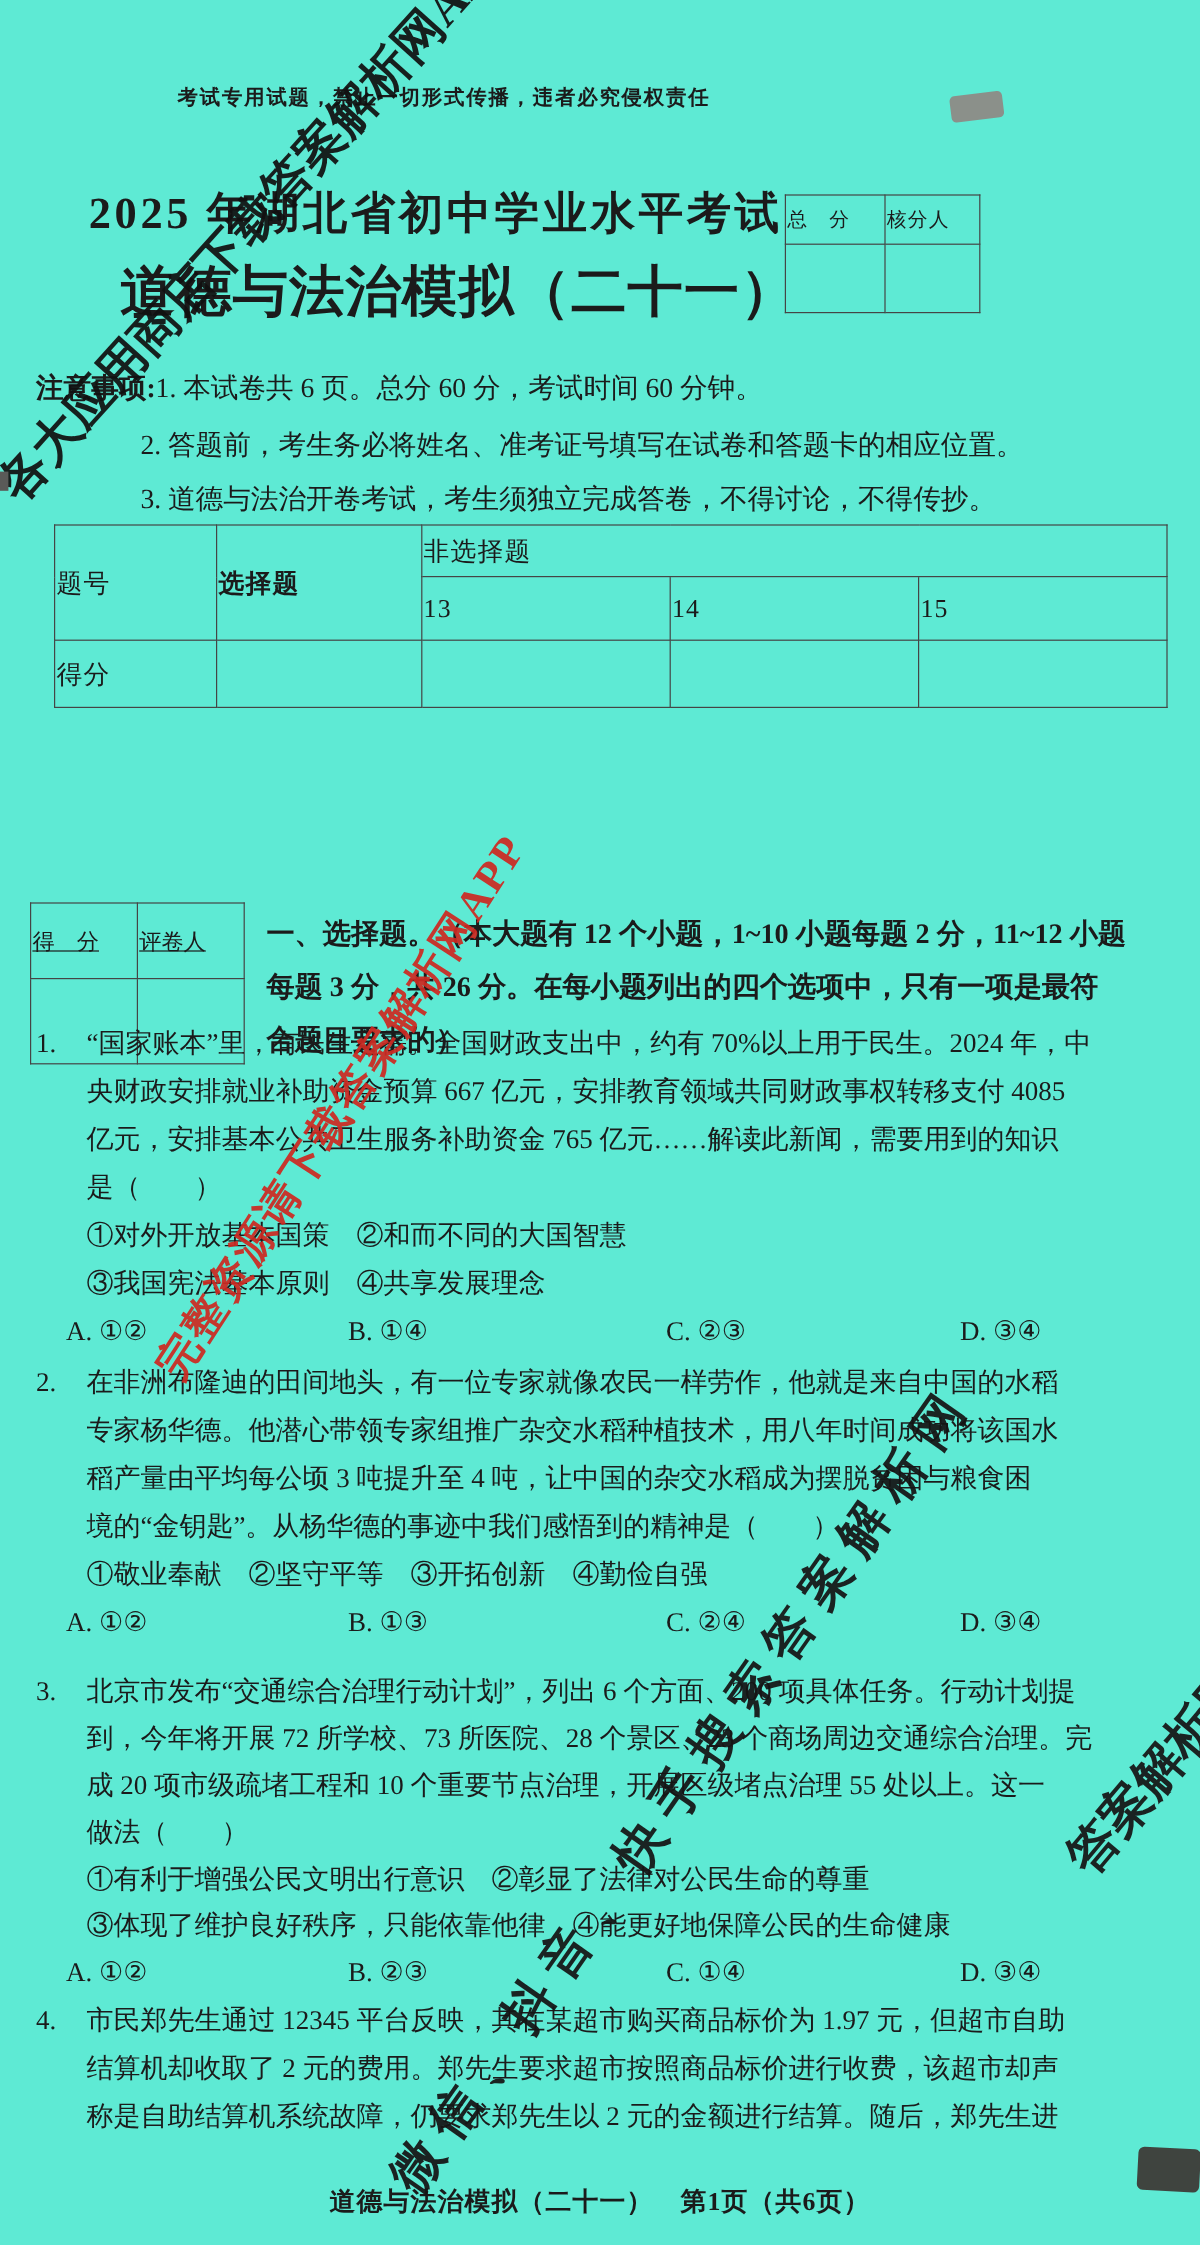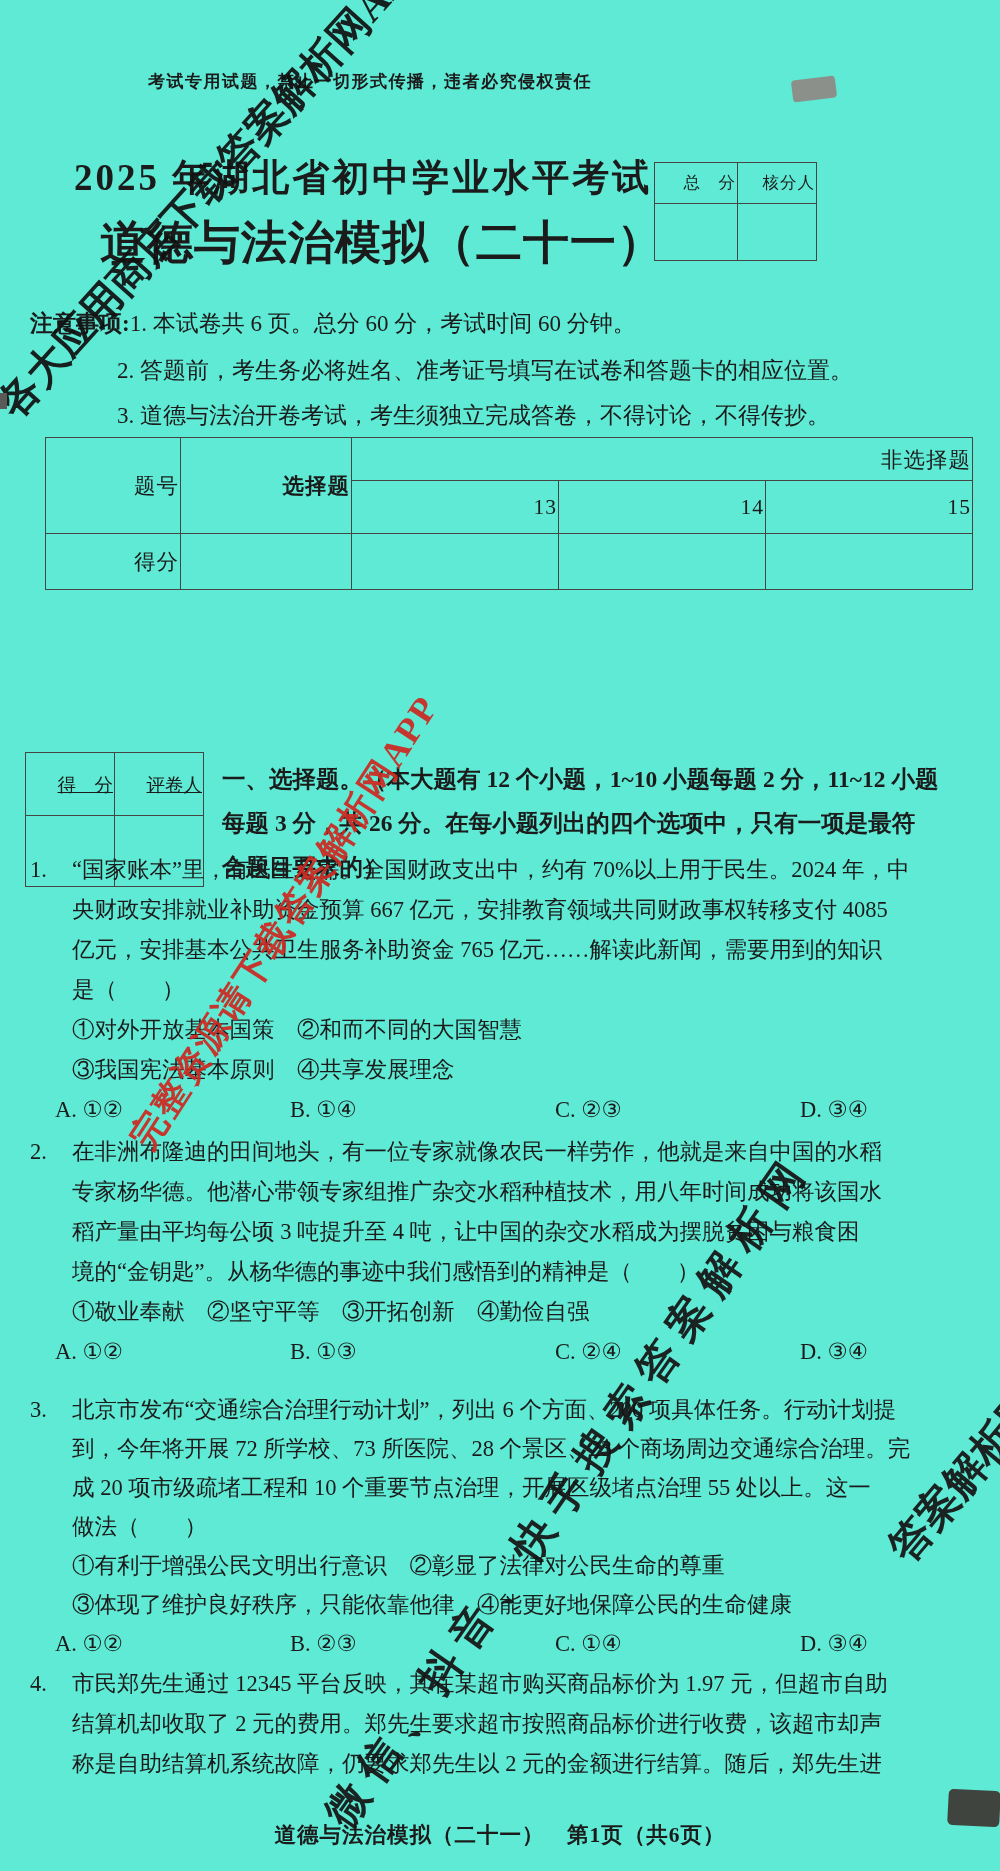--- a/index.html
+++ b/index.html
@@ -7,21 +7,21 @@
     position:relative;width:1000px;height:1871px;margin:0 auto;
     background:#5eead4;overflow:hidden;
     font-family:"Liberation Serif","DejaVu Serif",serif;color:#1b1b1b;
   }
   
   .copyright{position:absolute;top:70px;left:148px;font-size:17px;font-weight:700;letter-spacing:1.5px;}
   .exam-title{position:absolute;top:153px;left:74px;font-size:37px;font-weight:700;letter-spacing:3px;}
   .paper-title{position:absolute;top:212px;left:100px;font-size:46px;font-weight:700;letter-spacing:1px;}
   
   table{border-collapse:collapse;}
-  td{border:1.6px solid #454545;text-align:right;vertical-align:middle;}
+  td{border:1.6px solid #454545;text-align:left;vertical-align:middle;}
   .score-table-top{position:absolute;top:162px;left:654px;}
   .score-table-top td{font-size:16.5px;letter-spacing:1px;}
   .score-table-top .r1 td{height:38px;}
   .score-table-top .r2 td{height:54px;}
   .c-w80{width:80px}.c-w76{width:76px}
   .main-table{position:absolute;top:437px;left:45px;}
   .main-table td{font-size:21.5px;letter-spacing:1px;}
   .main-table .hr1 td{height:40px;}
   .main-table .hr2 td{height:50px;}
   .main-table .sr td{height:53px;}

